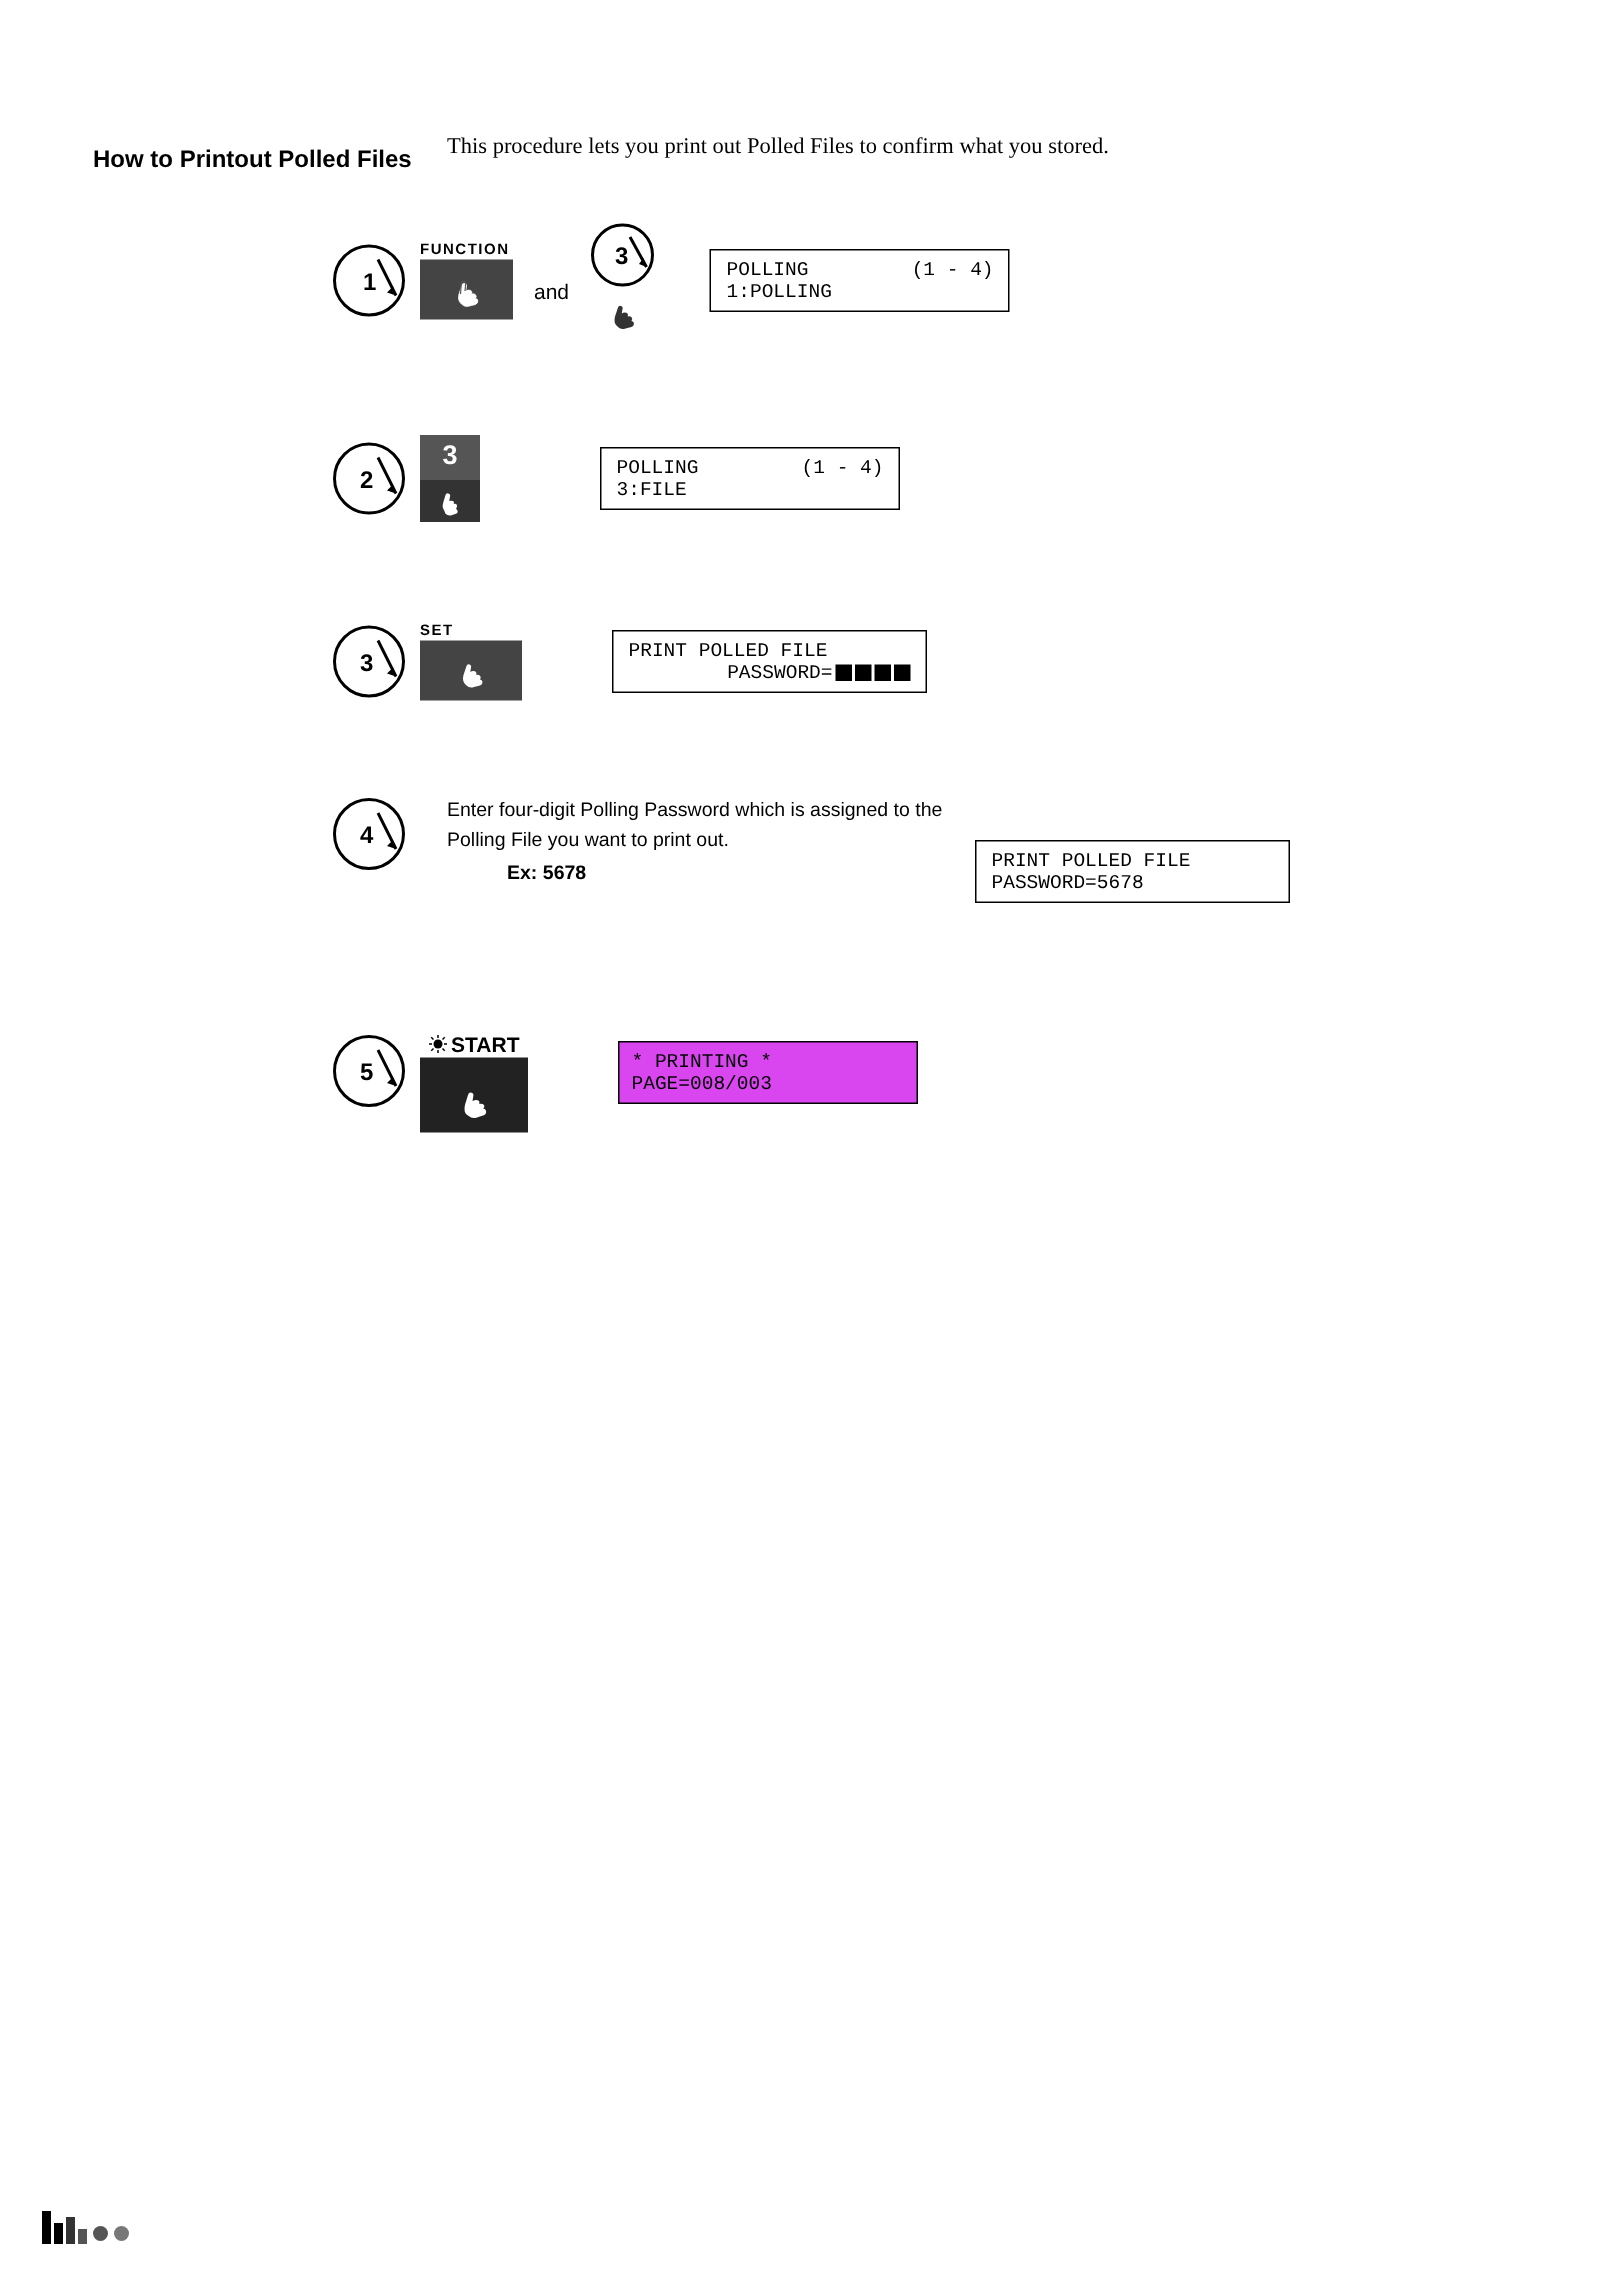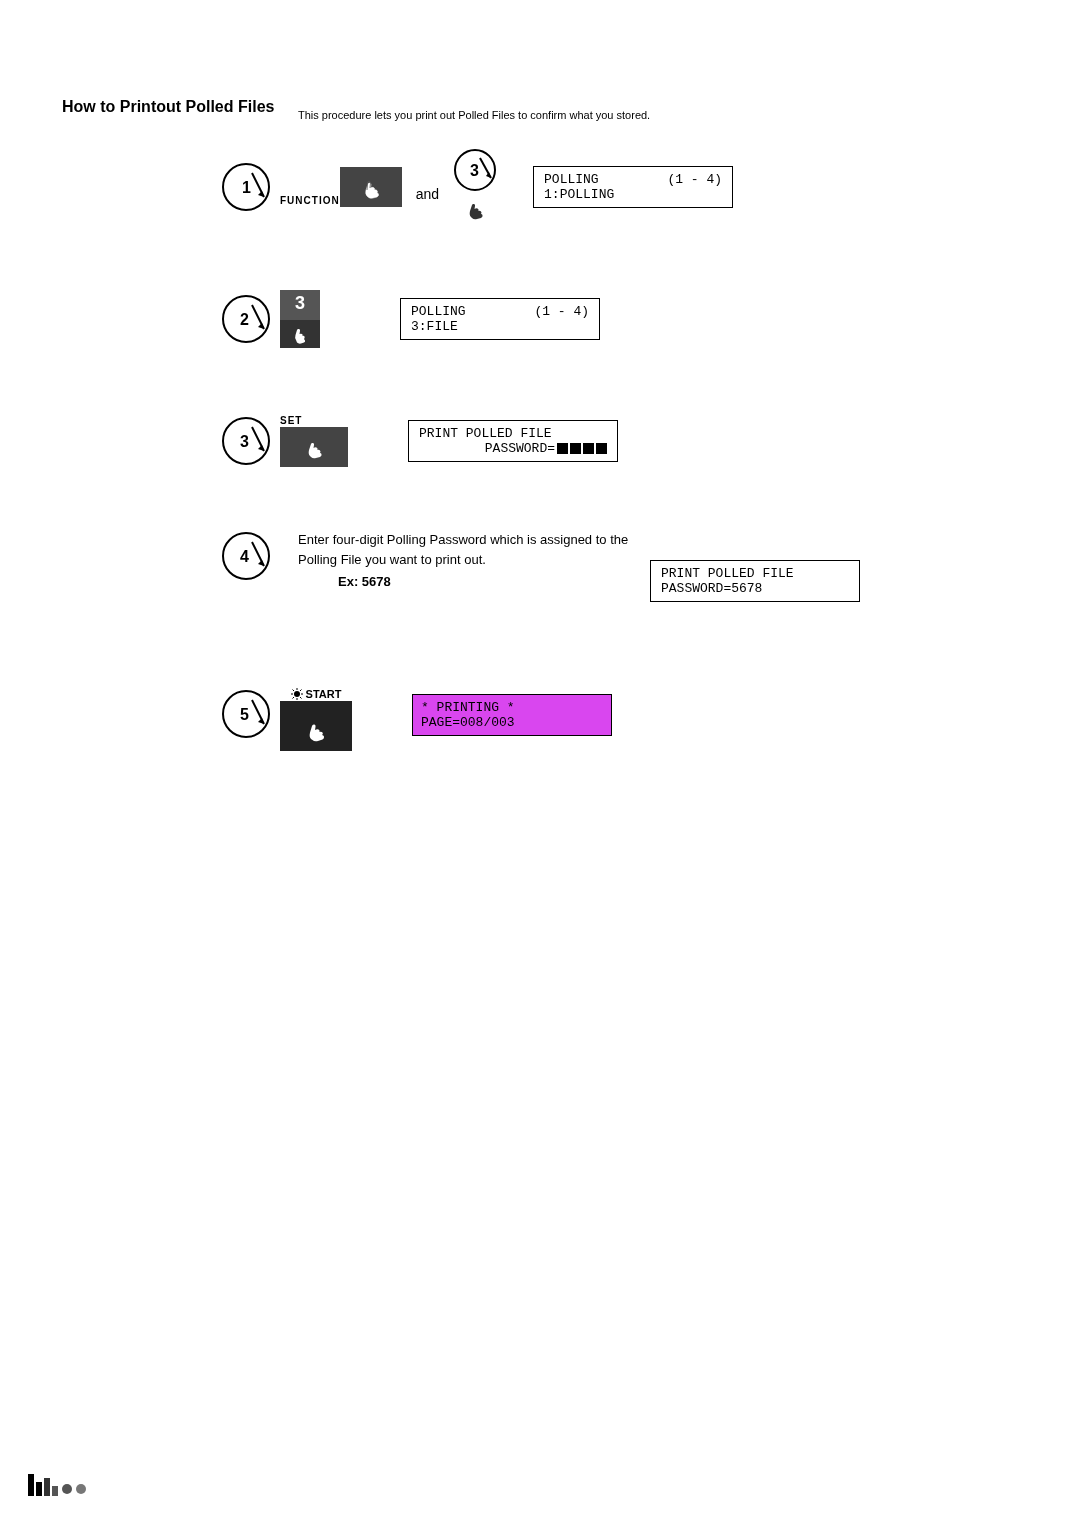--- a/index.html
+++ b/index.html
@@ -13,36 +13,36 @@
       color: #000;
     }
   </style>
 </head>
 <body>
 
 <div style="position:relative; width:996px; min-height:1518px; background:#fff;">
 
   <div style="position:absolute; left:62px; top:98px; font-weight:bold; font-size:16px; font-family:Arial, sans-serif;">How to Printout Polled Files</div>
 
-  <div style="position:absolute; left:298px; top:109px; font-size:11px; font-family:Liberation Sans, sans-serif;">This procedure lets you print out Polled Files to confirm what you stored.</div>
+  <div style="position:absolute; left:298px; top:90px; font-size:15px; font-family:Liberation Serif, serif;">This procedure lets you print out Polled Files to confirm what you stored.</div>
 
   <div style="position:absolute; left:220px; top:148px; display:flex; align-items:center; gap:0;">
 
     <div style="position:relative; width:52px; height:52px; flex-shrink:0;">
       <svg width="52" height="52" viewBox="0 0 52 52">
         <circle cx="26" cy="26" r="23" fill="white" stroke="black" stroke-width="2"></circle>
         <text x="22" y="32" font-size="16" font-weight="bold" font-family="Arial" fill="black">1</text>
 
         <line x1="32" y1="12" x2="44" y2="36" stroke="black" stroke-width="2"></line>
 
         <polygon points="44,36 38,34 42,30" fill="black"></polygon>
       </svg>
     </div>
 
-    <div style="display:flex; flex-direction:row; align-items:flex-end; margin-left:8px;">
+    <div style="display:flex; flex-direction:column; align-items:flex-start; margin-left:8px;">
       <span style="font-size:10px; font-weight:bold; letter-spacing:1px; font-family:Arial; margin-bottom:1px;">FUNCTION</span>
       <div style="width:62px; height:40px; background:#444; display:flex; align-items:flex-end; justify-content:center; padding-bottom:3px;">
 
         <svg width="28" height="28" viewBox="0 0 28 28" fill="white">
           <path d="M10 20 Q8 18 9 14 L11 8 Q11.5 6.5 13 7 Q14.5 7.5 14 9 L13.5 12 Q15 11 16.5 11.5 Q18 12 17.5 14 Q19 13.5 20 14.5 Q21 15.5 20 17 Q21 17 21.5 18 Q22 20 20 21 L16 22 Q13 23 11 21 Z" stroke="white" stroke-width="0.5" fill="white"></path>
           <path d="M13 12 L13.5 7 Q13.5 5.5 12 5.5 Q10.5 5.5 10.5 7 L10 14" stroke="#555" stroke-width="0.8" fill="none"></path>
         </svg>
       </div>
     </div>
 
@@ -170,21 +170,21 @@
     <div style="position:relative; width:52px; height:52px; flex-shrink:0;">
       <svg width="52" height="52" viewBox="0 0 52 52">
         <circle cx="26" cy="26" r="23" fill="white" stroke="black" stroke-width="2"></circle>
         <text x="20" y="32" font-size="16" font-weight="bold" font-family="Arial" fill="black">5</text>
         <line x1="32" y1="12" x2="44" y2="36" stroke="black" stroke-width="2"></line>
         <polygon points="44,36 38,34 42,30" fill="black"></polygon>
       </svg>
     </div>
 
     <div style="margin-left:8px; display:flex; flex-direction:column; align-items:center;">
-      <div style="font-size:11px; font-weight:bold; font-family:Arial; display:flex; align-items:center; gap:3px; margin-bottom:1px;">
+      <div style="font-size:14px; font-weight:bold; font-family:Arial; display:flex; align-items:center; gap:3px; margin-bottom:1px;">
 
         <svg width="12" height="12" viewBox="0 0 12 12">
           <circle cx="6" cy="6" r="3" fill="black"></circle>
           <line x1="6" y1="0" x2="6" y2="2" stroke="black" stroke-width="1"></line>
           <line x1="6" y1="10" x2="6" y2="12" stroke="black" stroke-width="1"></line>
           <line x1="0" y1="6" x2="2" y2="6" stroke="black" stroke-width="1"></line>
           <line x1="10" y1="6" x2="12" y2="6" stroke="black" stroke-width="1"></line>
           <line x1="1.5" y1="1.5" x2="3" y2="3" stroke="black" stroke-width="1"></line>
           <line x1="9" y1="9" x2="10.5" y2="10.5" stroke="black" stroke-width="1"></line>
           <line x1="9" y1="3" x2="10.5" y2="1.5" stroke="black" stroke-width="1"></line>

